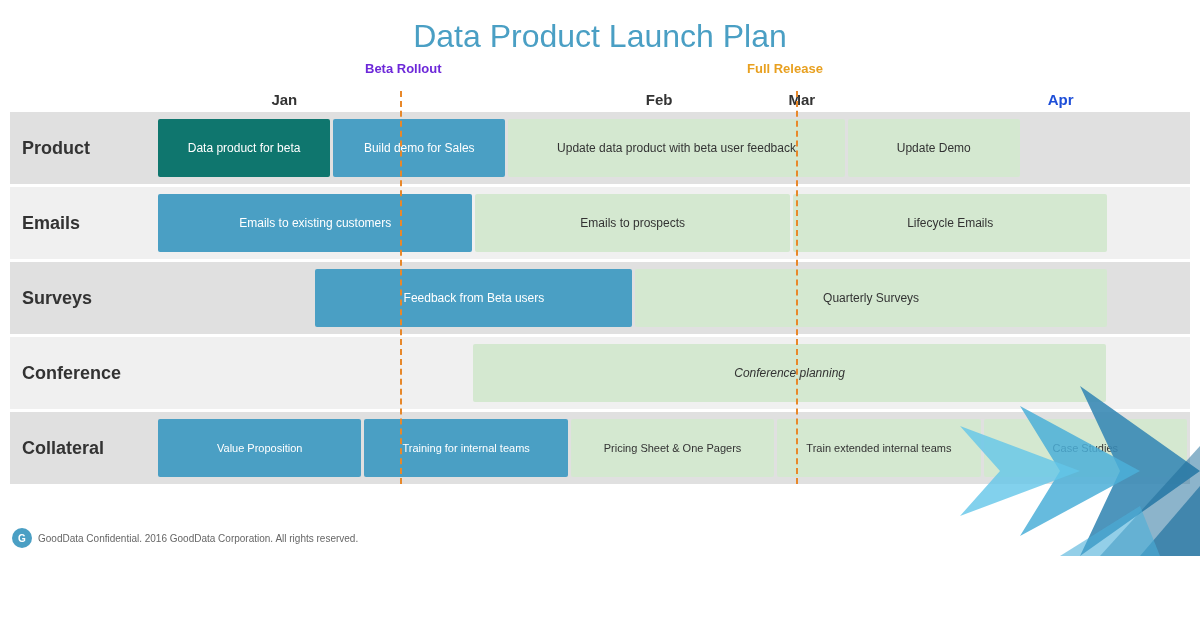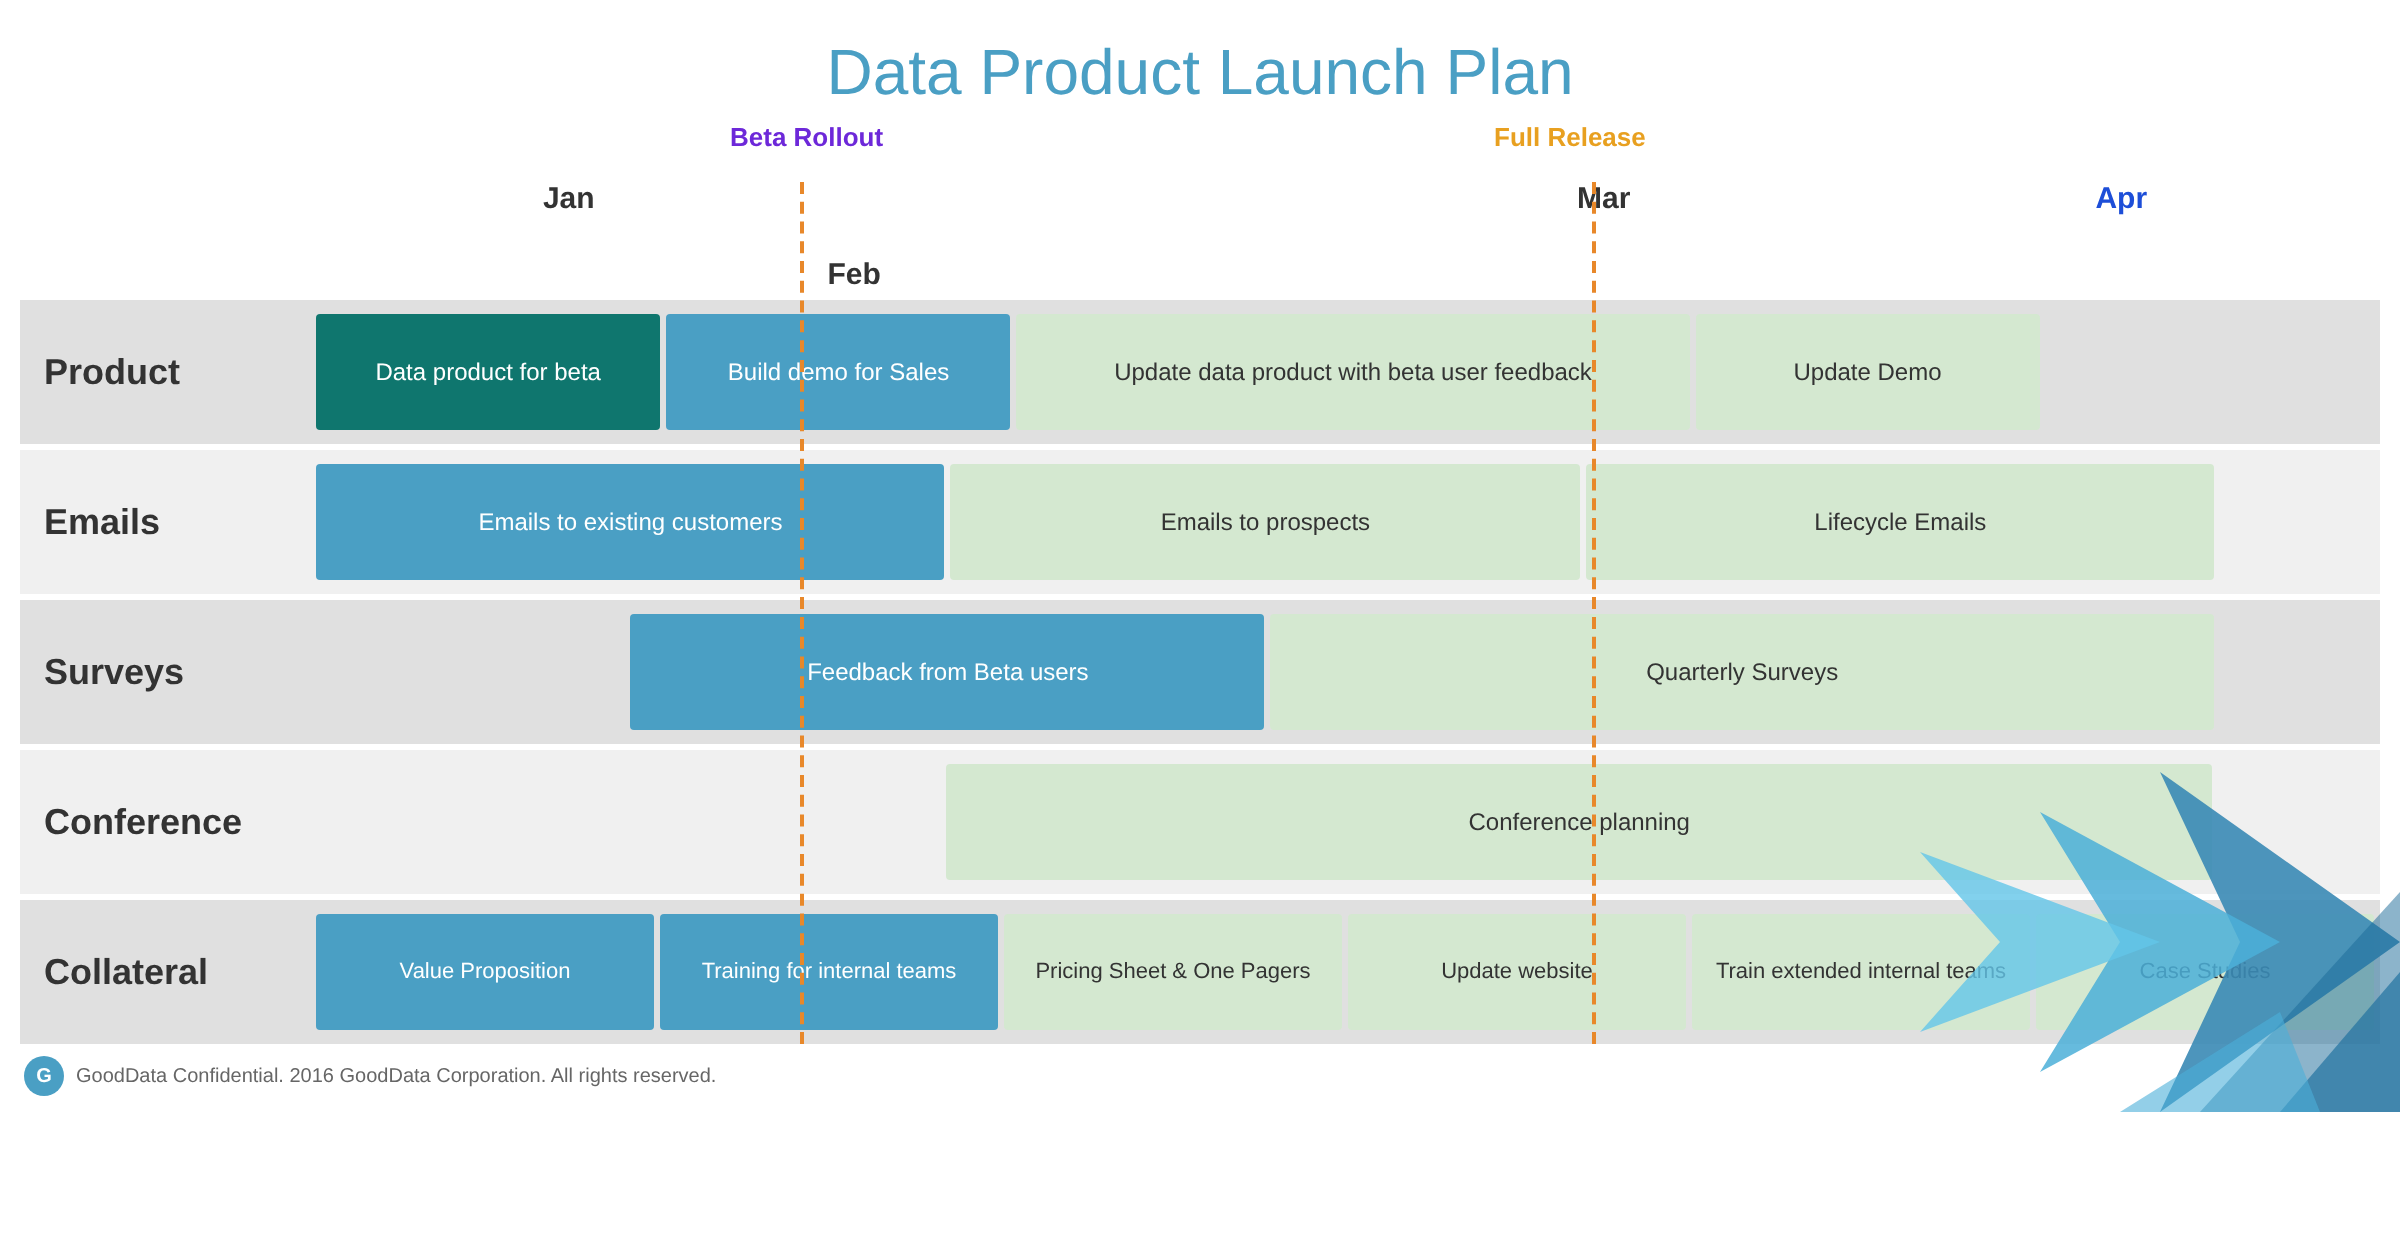--- a/index.html
+++ b/index.html
@@ -34,21 +34,21 @@
 
   <div style="position:relative; margin: 0 10px;">
 
     <div style="position:absolute; left:390px; top:0; bottom:0; border-left:2px dashed #e8882a; z-index:5; pointer-events:none;"></div>
     <div style="position:absolute; left:786px; top:0; bottom:0; border-left:2px dashed #e8882a; z-index:5; pointer-events:none;"></div>
 
     <div style="display:flex; margin-bottom:4px;">
       <div style="width:145px; min-width:145px;"></div>
       <div style="flex:1; display:flex;">
         <div style="flex:1; text-align:center; font-weight:bold; font-size:15px; color:#333;">Jan</div>
-        <div style="flex:1; text-align:left; font-weight:bold; font-size:15px; color:#333;margin-top:38px;">Feb</div>
+        <div style="flex:1; text-align:right; font-weight:bold; font-size:15px; color:#333;">Feb</div>
         <div style="flex:1; text-align:center; font-weight:bold; font-size:15px; color:#333;">Mar</div>
         <div style="flex:1; text-align:center; font-weight:bold; font-size:15px; color:#1d4ed8;">Apr</div>
       </div>
     </div>
 
     <div style="display:flex; min-height:72px; margin-bottom:3px; background:#e0e0e0;">
       <div style="width:145px; min-width:145px; display:flex; align-items:center; padding-left:12px; font-weight:bold; font-size:18px; color:#333;">Product</div>
       <div style="flex:1; display:flex; align-items:center; padding:5px 3px; gap:3px; position:relative;">
 
         <div style="flex:1; background:#0f766e; color:white; font-size:12px; text-align:center; padding:8px 4px; border-radius:2px; display:flex; align-items:center; justify-content:center; min-height:58px;">
@@ -104,21 +104,21 @@
         <div style="flex:3; background:#d4e8d0; color:#333; font-size:12px; text-align:center; padding:8px 4px; border-radius:2px; display:flex; align-items:center; justify-content:center; min-height:58px;">
           <span>Quarterly Surveys</span>
         </div>
 
         <div style="flex:0.5; min-height:58px;"></div>
       </div>
     </div>
 
     <div style="display:flex; min-height:72px; margin-bottom:3px; background:#f0f0f0;">
       <div style="width:145px; min-width:145px; display:flex; align-items:center; padding-left:12px; font-weight:bold; font-size:18px; color:#333;">Conference</div>
-      <div style="flex:1; display:flex; align-items:center; padding:5px 3px; gap:3px;">
+      <div style="flex:1; display:flex; align-items:center; padding:5px 3px; gap:3px;font-style:italic;">
 
         <div style="flex:2; min-height:58px;"></div>
 
         <div style="flex:4; background:#d4e8d0; color:#333; font-size:12px; text-align:center; padding:8px 4px; border-radius:2px; display:flex; align-items:center; justify-content:center; min-height:58px;">
           <span>Conference planning</span>
         </div>
 
         <div style="flex:0.5; min-height:58px;"></div>
       </div>
     </div>
@@ -132,23 +132,20 @@
         </div>
 
         <div style="flex:1; background:#4a9fc4; color:white; font-size:11px; text-align:center; padding:6px 3px; border-radius:2px; display:flex; align-items:center; justify-content:center; min-height:58px;">
           <span>Training for internal teams</span>
         </div>
 
         <div style="flex:1; background:#d4e8d0; color:#333; font-size:11px; text-align:center; padding:6px 3px; border-radius:2px; display:flex; align-items:center; justify-content:center; min-height:58px;">
           <span>Pricing Sheet &amp; One Pagers</span>
         </div>
 
-        <div style="flex:1; background:#d4e8d0; color:#333; font-size:11px; text-align:center; padding:6px 3px; border-radius:2px; display:flex; align-items:center; justify-content:center; min-height:58px;">
-          <span>Update website</span>
-        </div>
 
         <div style="flex:1; background:#d4e8d0; color:#333; font-size:11px; text-align:center; padding:6px 3px; border-radius:2px; display:flex; align-items:center; justify-content:center; min-height:58px;">
           <span>Train extended internal teams</span>
         </div>
 
         <div style="flex:1; background:#d4e8d0; color:#333; font-size:11px; text-align:center; padding:6px 3px; border-radius:2px; display:flex; align-items:center; justify-content:center; min-height:58px;">
           <span>Case Studies</span>
         </div>
       </div>
     </div>

